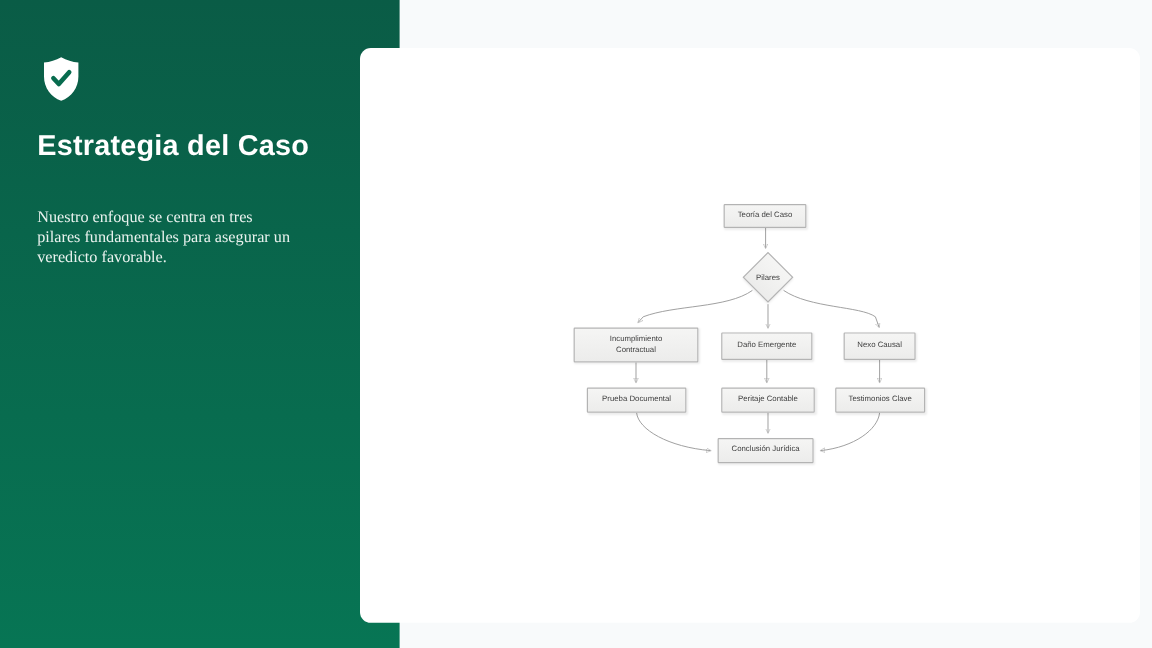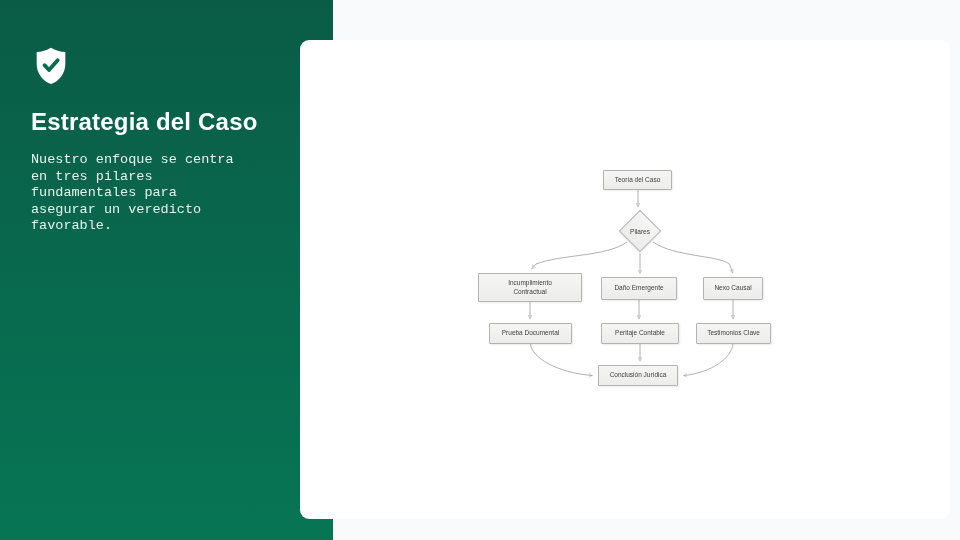--- a/index.html
+++ b/index.html
@@ -18,22 +18,22 @@
     padding:45px 30px 0 31px;
   }
   .shield-wrap { width:40px; height:40px; }
   .shield-wrap svg { width:40px; height:40px; display:block; }
   .sidebar h1 {
     margin-top:22px;
     font-size:24px; line-height:29px; font-weight:700;
     color:#ffffff; letter-spacing:0.2px;
   }
   .sidebar p {
-    margin-top:16px;
-    font-family:Liberation Mono, monospace;
+    margin-top:37px;
+    font-family:Liberation Serif, serif;
     font-size:13.5px; line-height:16.5px;
     color:#e9f2ee;
     width:214px;
   }
 
   
   .canvas {
     position:absolute; left:300px; top:40px;
     width:650px; height:479px;
     background:#ffffff; border-radius:9px;

